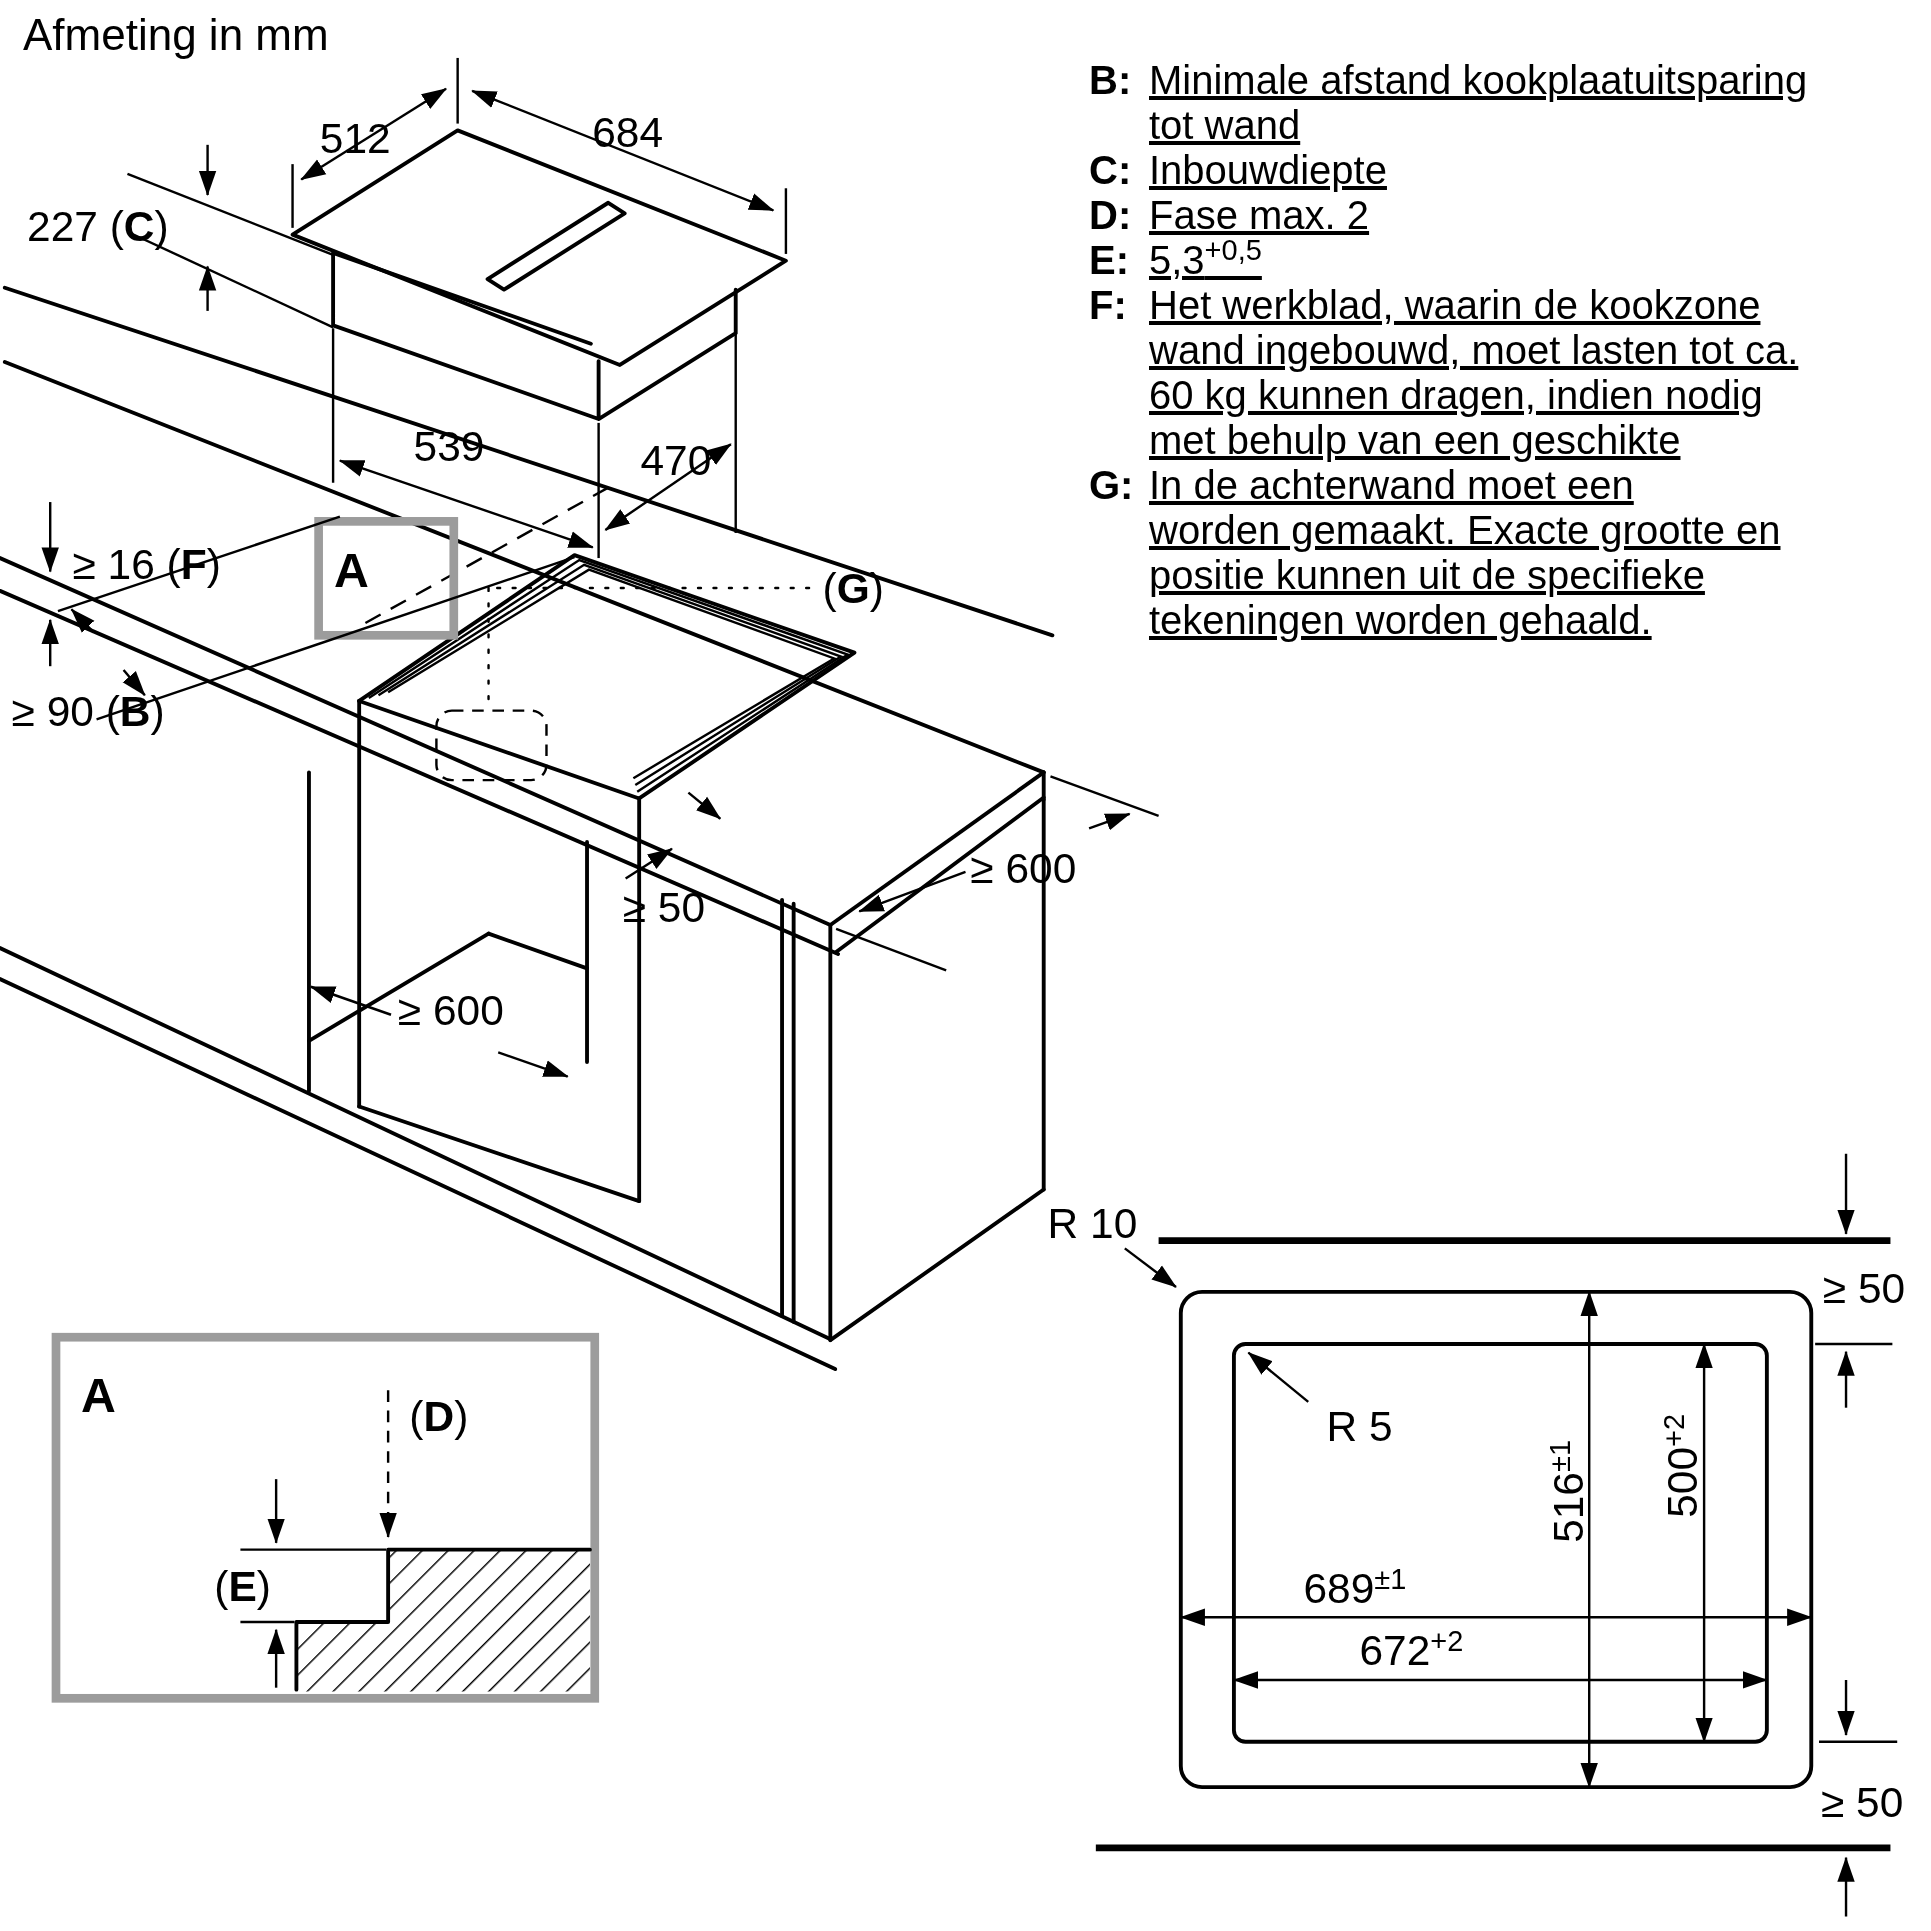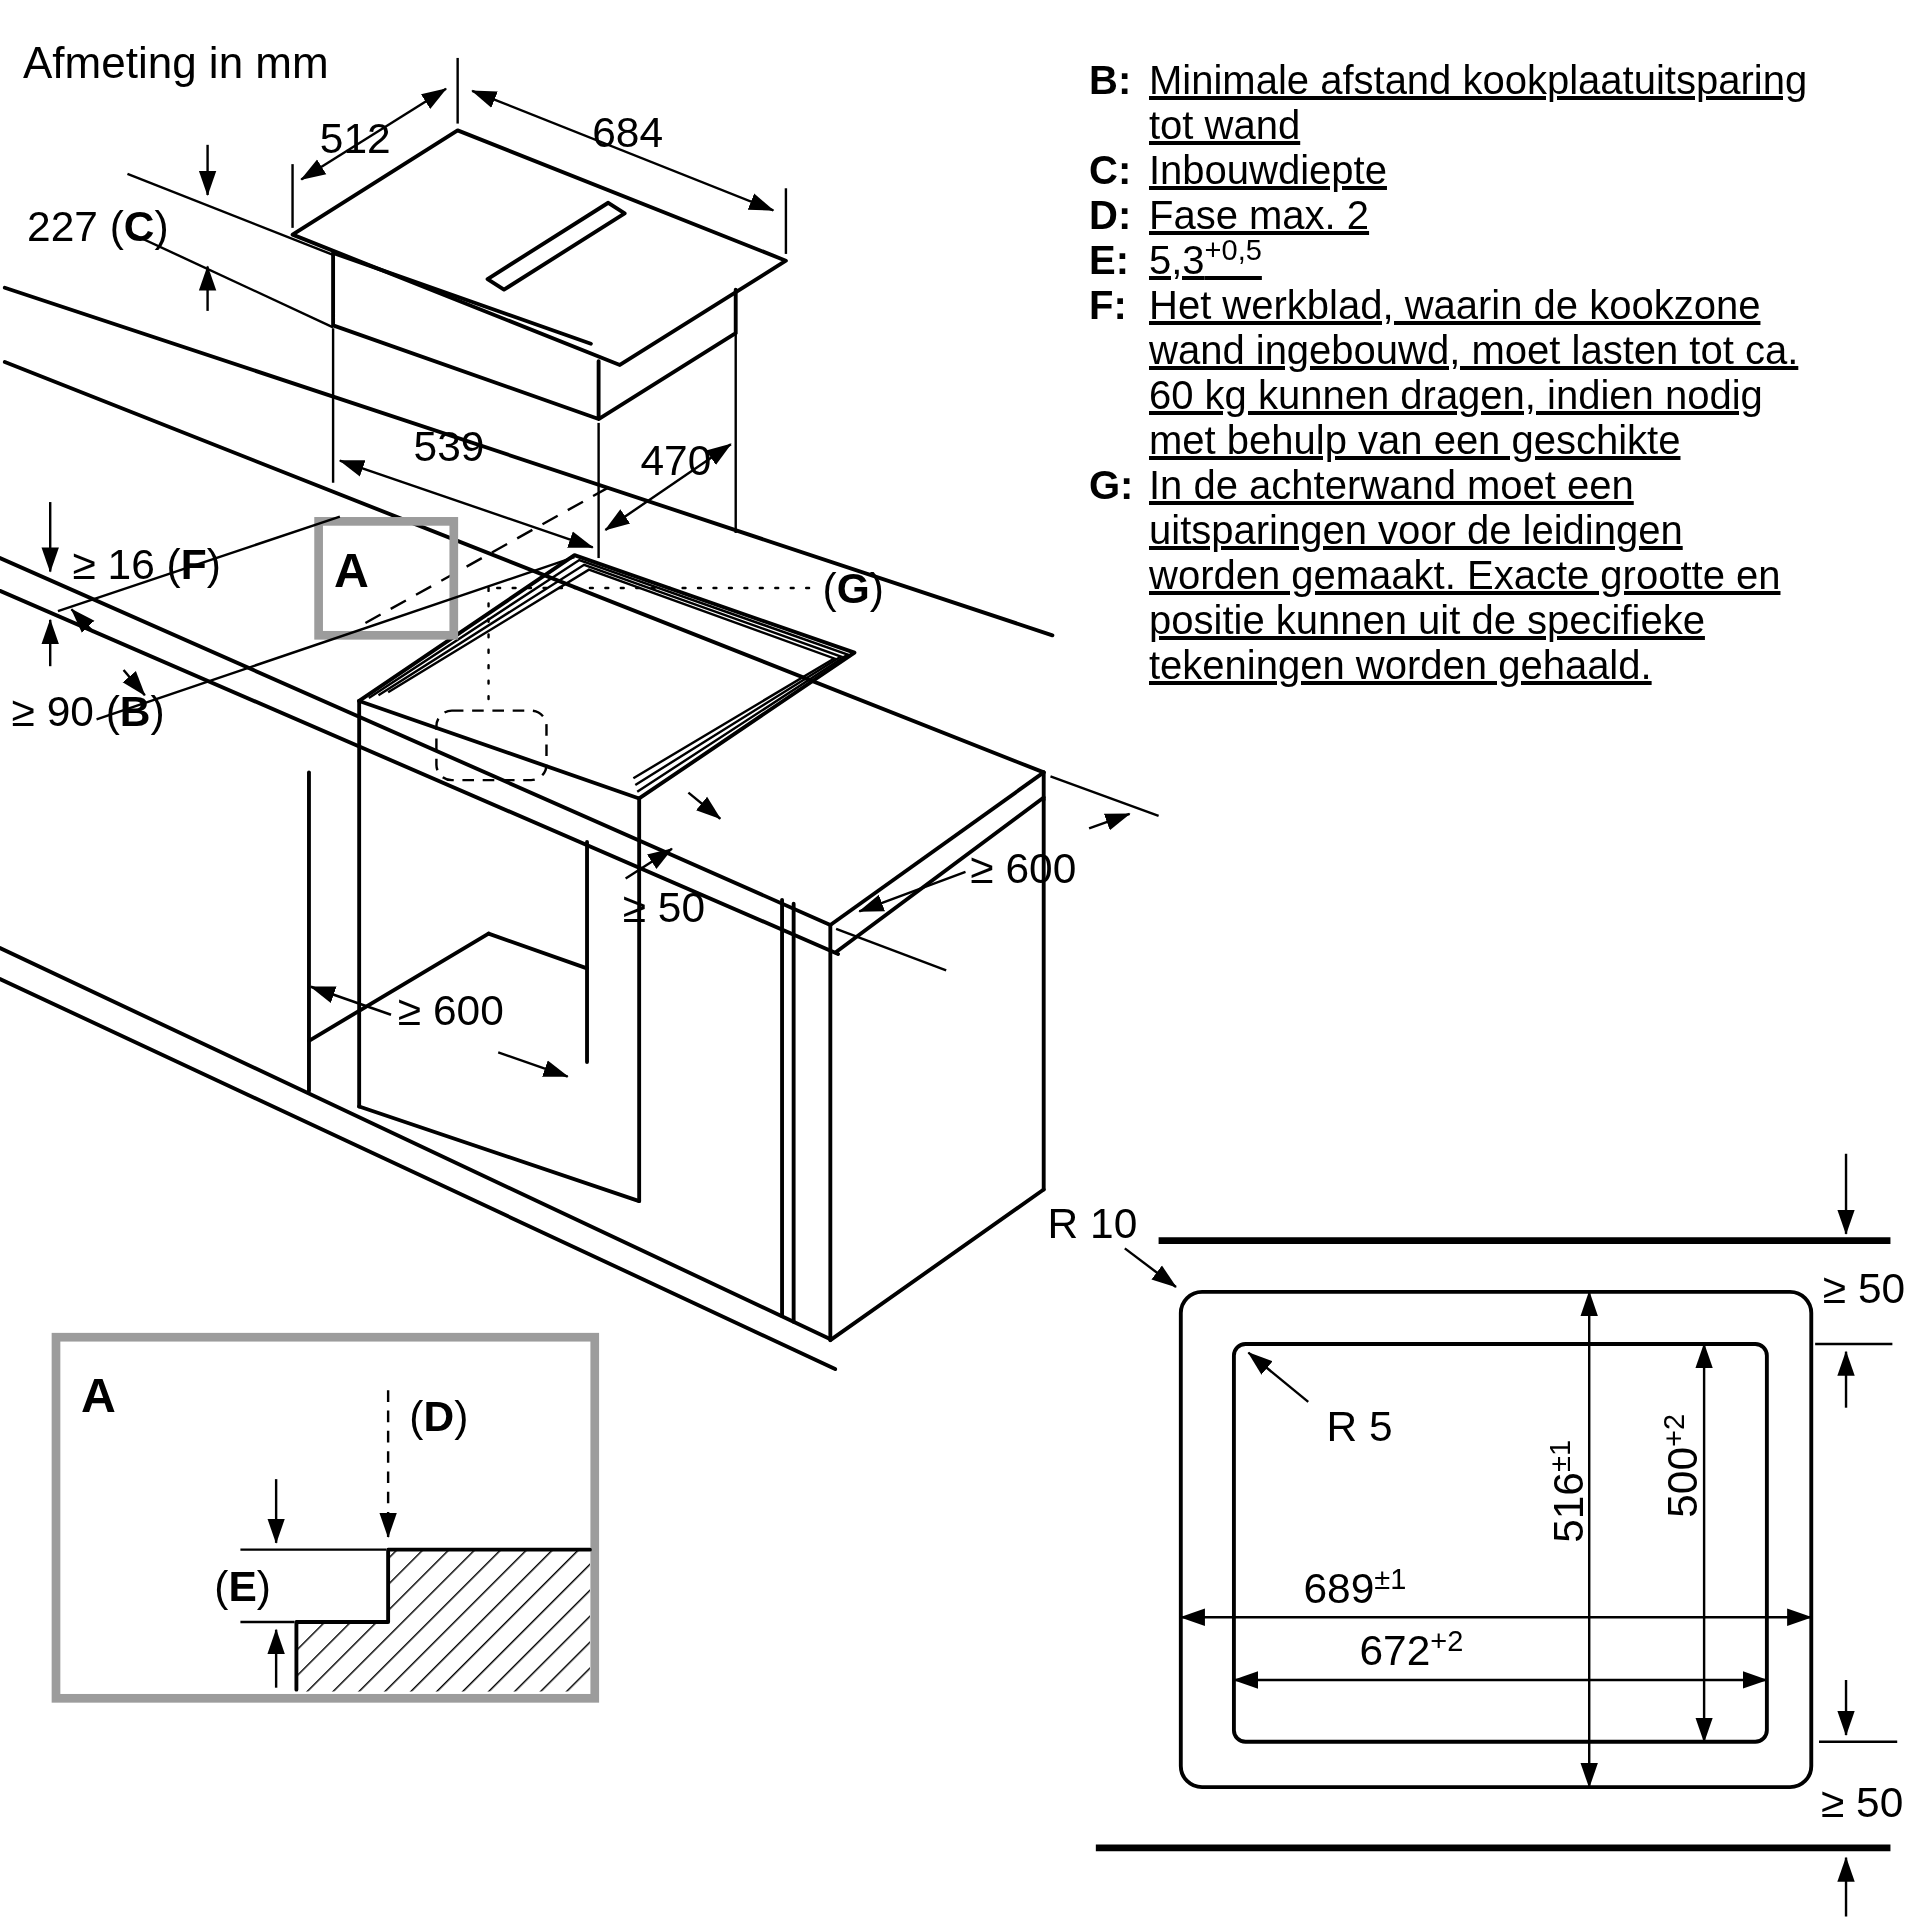--- a/index.html
+++ b/index.html
@@ -1,18 +1,18 @@
 <!DOCTYPE html>
 <html><head>
 <meta charset="utf-8">
 <style>
   html,body{margin:0;padding:0;background:#fff;}
   #page{position:relative;width:1931px;height:1931px;background:#ffffff;
         font-family:"Liberation Sans",sans-serif;color:#000;overflow:hidden;}
-  #title{position:absolute;left:23px;top:9.7px;font-size:44px;letter-spacing:0;margin-top:28px;}
+  #title{position:absolute;left:23px;top:9.7px;font-size:44px;letter-spacing:0;}
   #legend{position:absolute;left:1089px;top:58px;width:840px;font-size:40px;line-height:45px;text-decoration:underline;}
   .lrow{white-space:nowrap;}
   .lt{display:inline-block;width:60px;font-weight:bold;}
   .sup{vertical-align:super;font-size:29px;line-height:0;}
   svg{position:absolute;left:0;top:0;}
   svg text{font-family:"Liberation Sans",sans-serif;font-size:44px;fill:#000;}
   .bold{font-weight:bold;}
   .big{font-size:50px;font-weight:bold;}
   .ln{stroke:#000;stroke-width:4;fill:none;stroke-linecap:round;stroke-linejoin:round;}
   .thin{stroke:#000;stroke-width:2.5;fill:none;}
@@ -33,21 +33,20 @@
     <div class="lrow"><span class="lt">B:</span><span>Minimale afstand kookplaatuitsparing</span></div>
     <div class="lrow"><span class="lt"></span><span>tot wand</span></div>
     <div class="lrow"><span class="lt">C:</span><span>Inbouwdiepte</span></div>
     <div class="lrow"><span class="lt">D:</span><span>Fase max. 2</span></div>
     <div class="lrow"><span class="lt">E:</span><span>5,3</span><span class="sup">+0,5</span></div>
     <div class="lrow"><span class="lt">F:</span><span>Het werkblad, waarin de kookzone</span></div>
     <div class="lrow"><span class="lt"></span><span>wand ingebouwd, moet lasten tot ca.</span></div>
     <div class="lrow"><span class="lt"></span><span>60 kg kunnen dragen, indien nodig</span></div>
     <div class="lrow"><span class="lt"></span><span>met behulp van een geschikte</span></div>
     <div class="lrow"><span class="lt">G:</span><span>In de achterwand moet een</span></div>
-    <div class="lrow"><span class="lt"></span><span>uitsparingen voor de leidingen</span></div>
     <div class="lrow"><span class="lt"></span><span>worden gemaakt. Exacte grootte en</span></div>
     <div class="lrow"><span class="lt"></span><span>positie kunnen uit de specifieke</span></div>
     <div class="lrow"><span class="lt"></span><span>tekeningen worden gehaald.</span></div>
   </div>
 
   <svg width="1931" height="1931" viewBox="0 0 2000 2000">
     <defs>
       <marker id="ah" markerWidth="30" markerHeight="22" refX="25" refY="10" orient="auto" markerUnits="userSpaceOnUse">
         <path d="M0,1 L26,10 L0,19 Z" fill="#000"></path>
       </marker>

